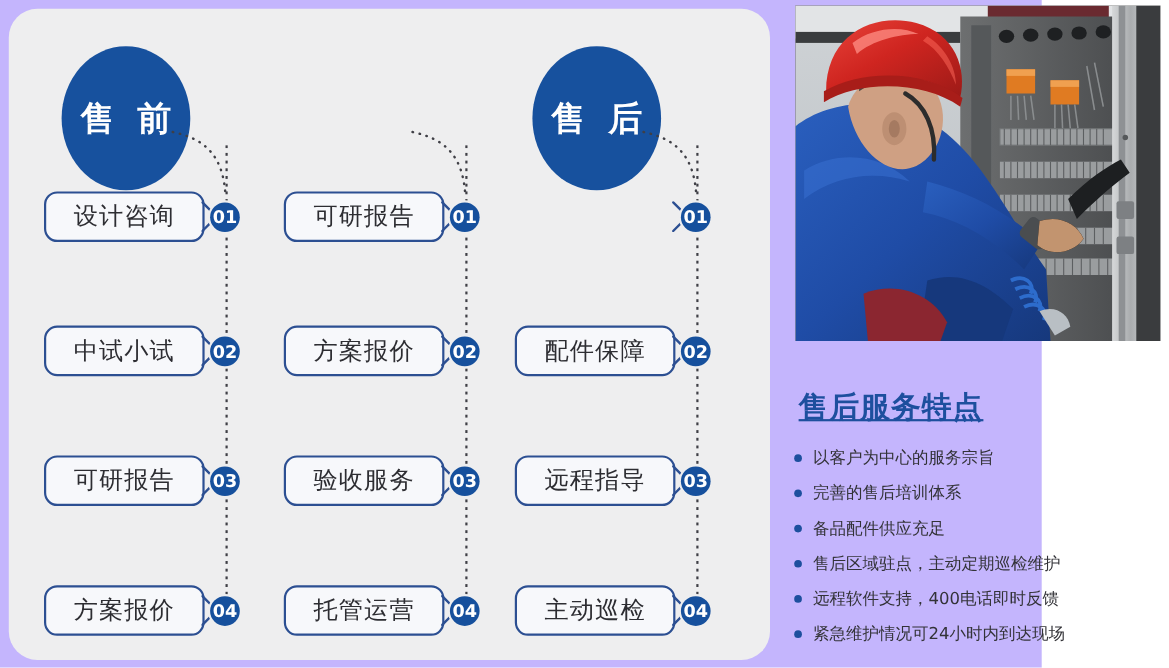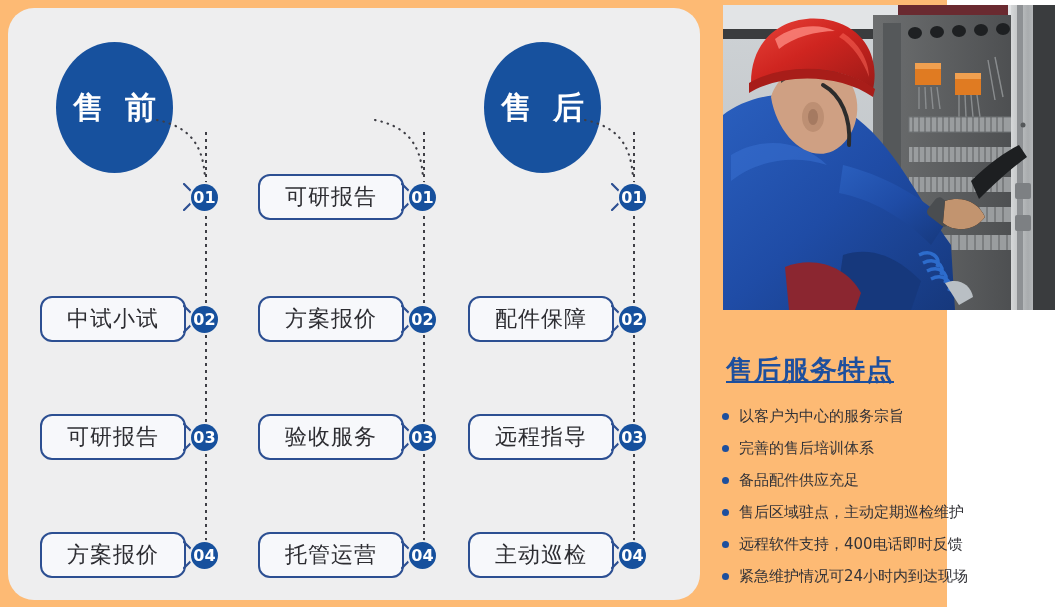--- a/index.html
+++ b/index.html
@@ -2,21 +2,21 @@
 <html><head>
 <meta charset="utf-8">
 <style>
   * { margin:0; padding:0; box-sizing:border-box; }
   html,body{
     width:1063px; height:607px;
     background:#ffffff;
     font-family:"Liberation Sans","DejaVu Sans",sans-serif;
     overflow:hidden;
   }
-  #root{ position:relative; width:947px; height:607px; background:#fdba74; }
+  #root{ position:relative; width:947px; height:607px; background:#c4b5fd; }
 
   
   .left-panel{
     position:absolute; left:8px; top:8px;
     width:692px; height:592px;
     background:#eeeeef;
     border-radius:26px;
   }
 
   .column{ position:absolute; top:0; width:215px; height:100%; }
@@ -147,20 +147,23 @@
     <div class="column col-0">
       <div class="stage-circle">
         <span>售 前</span>
       </div>
       <svg class="rail-curve" viewBox="0 0 52 68">
         <path d="M2 8 C 30 14, 48 28, 50 66" fill="none" stroke="#3f3f46" stroke-width="2.2" stroke-linecap="round" stroke-dasharray="0.5 6"></path>
       </svg>
       <div class="rail"></div>
 
       <div class="step step-0">
+        <div class="pill">
+          <span>设计咨询</span>
+        </div>
         <svg class="chevron" viewBox="0 0 16 28">
           <path d="M1 1 L14 14 L1 27" fill="none" stroke="#2c4f92" stroke-width="2.2" stroke-linejoin="round" stroke-linecap="round"></path>
         </svg>
         <div class="badge">
           <span>01</span>
         </div>
       </div>
 
       <div class="step step-1">
         <div class="pill">

